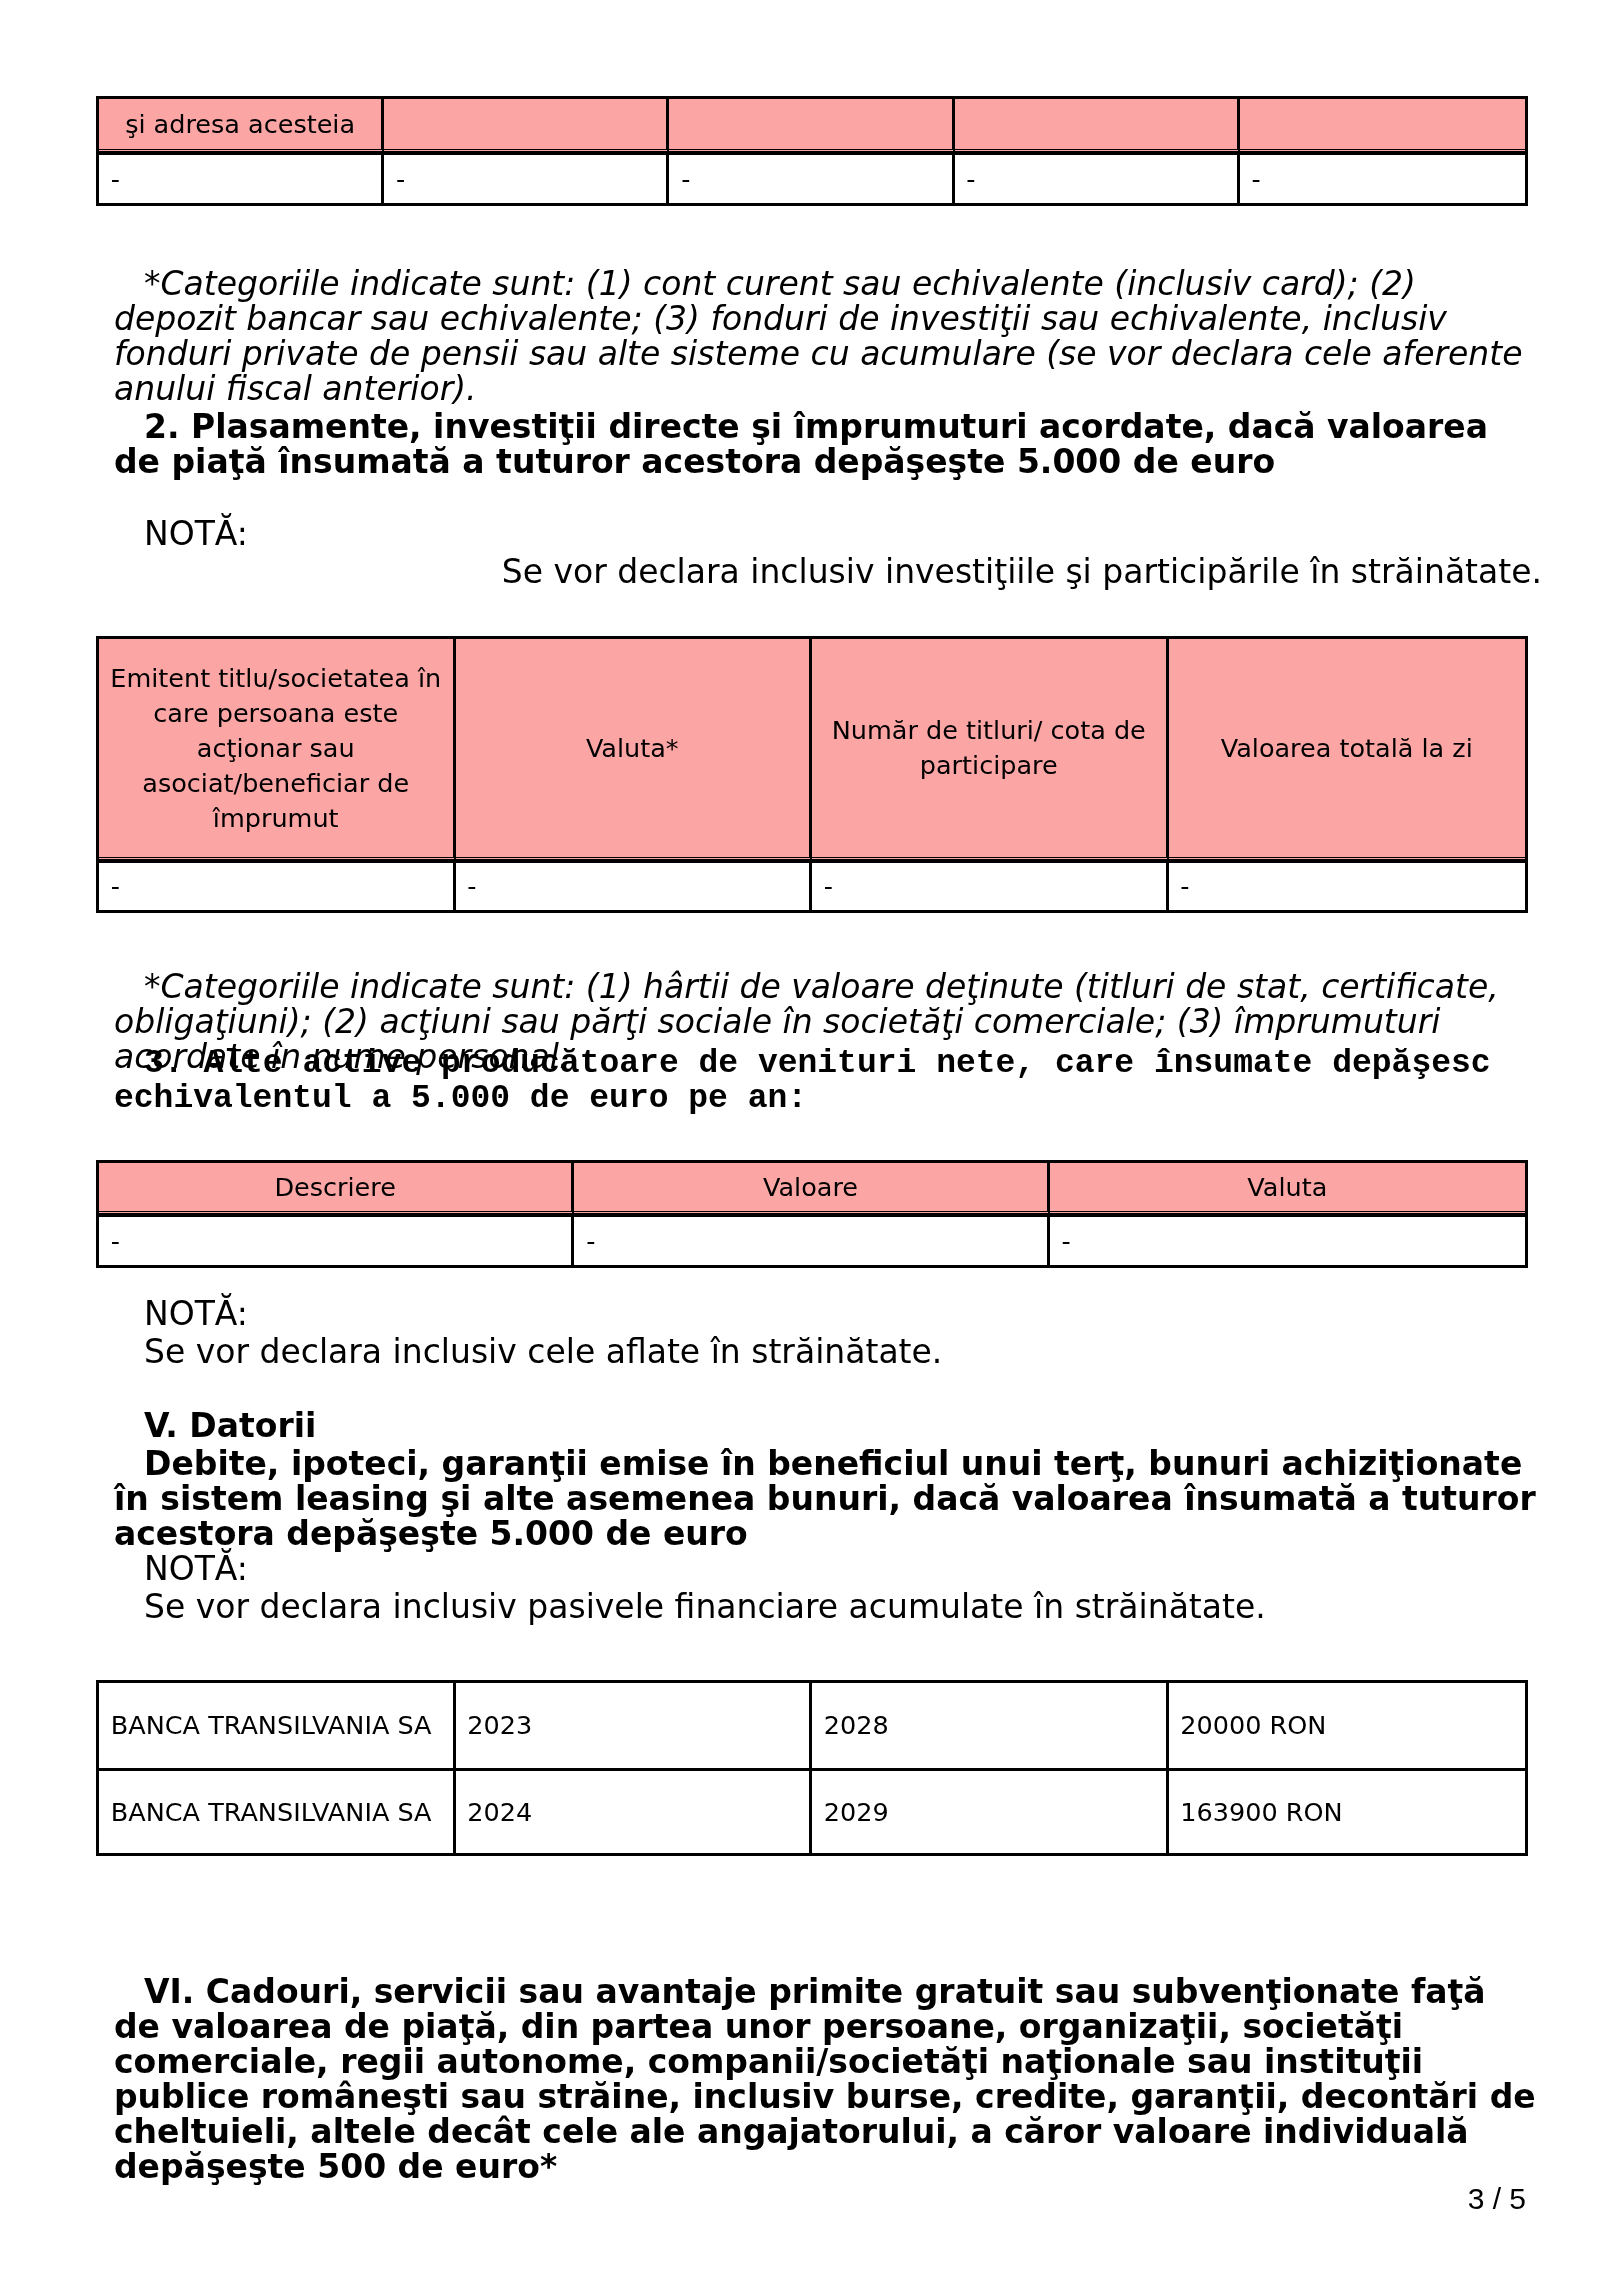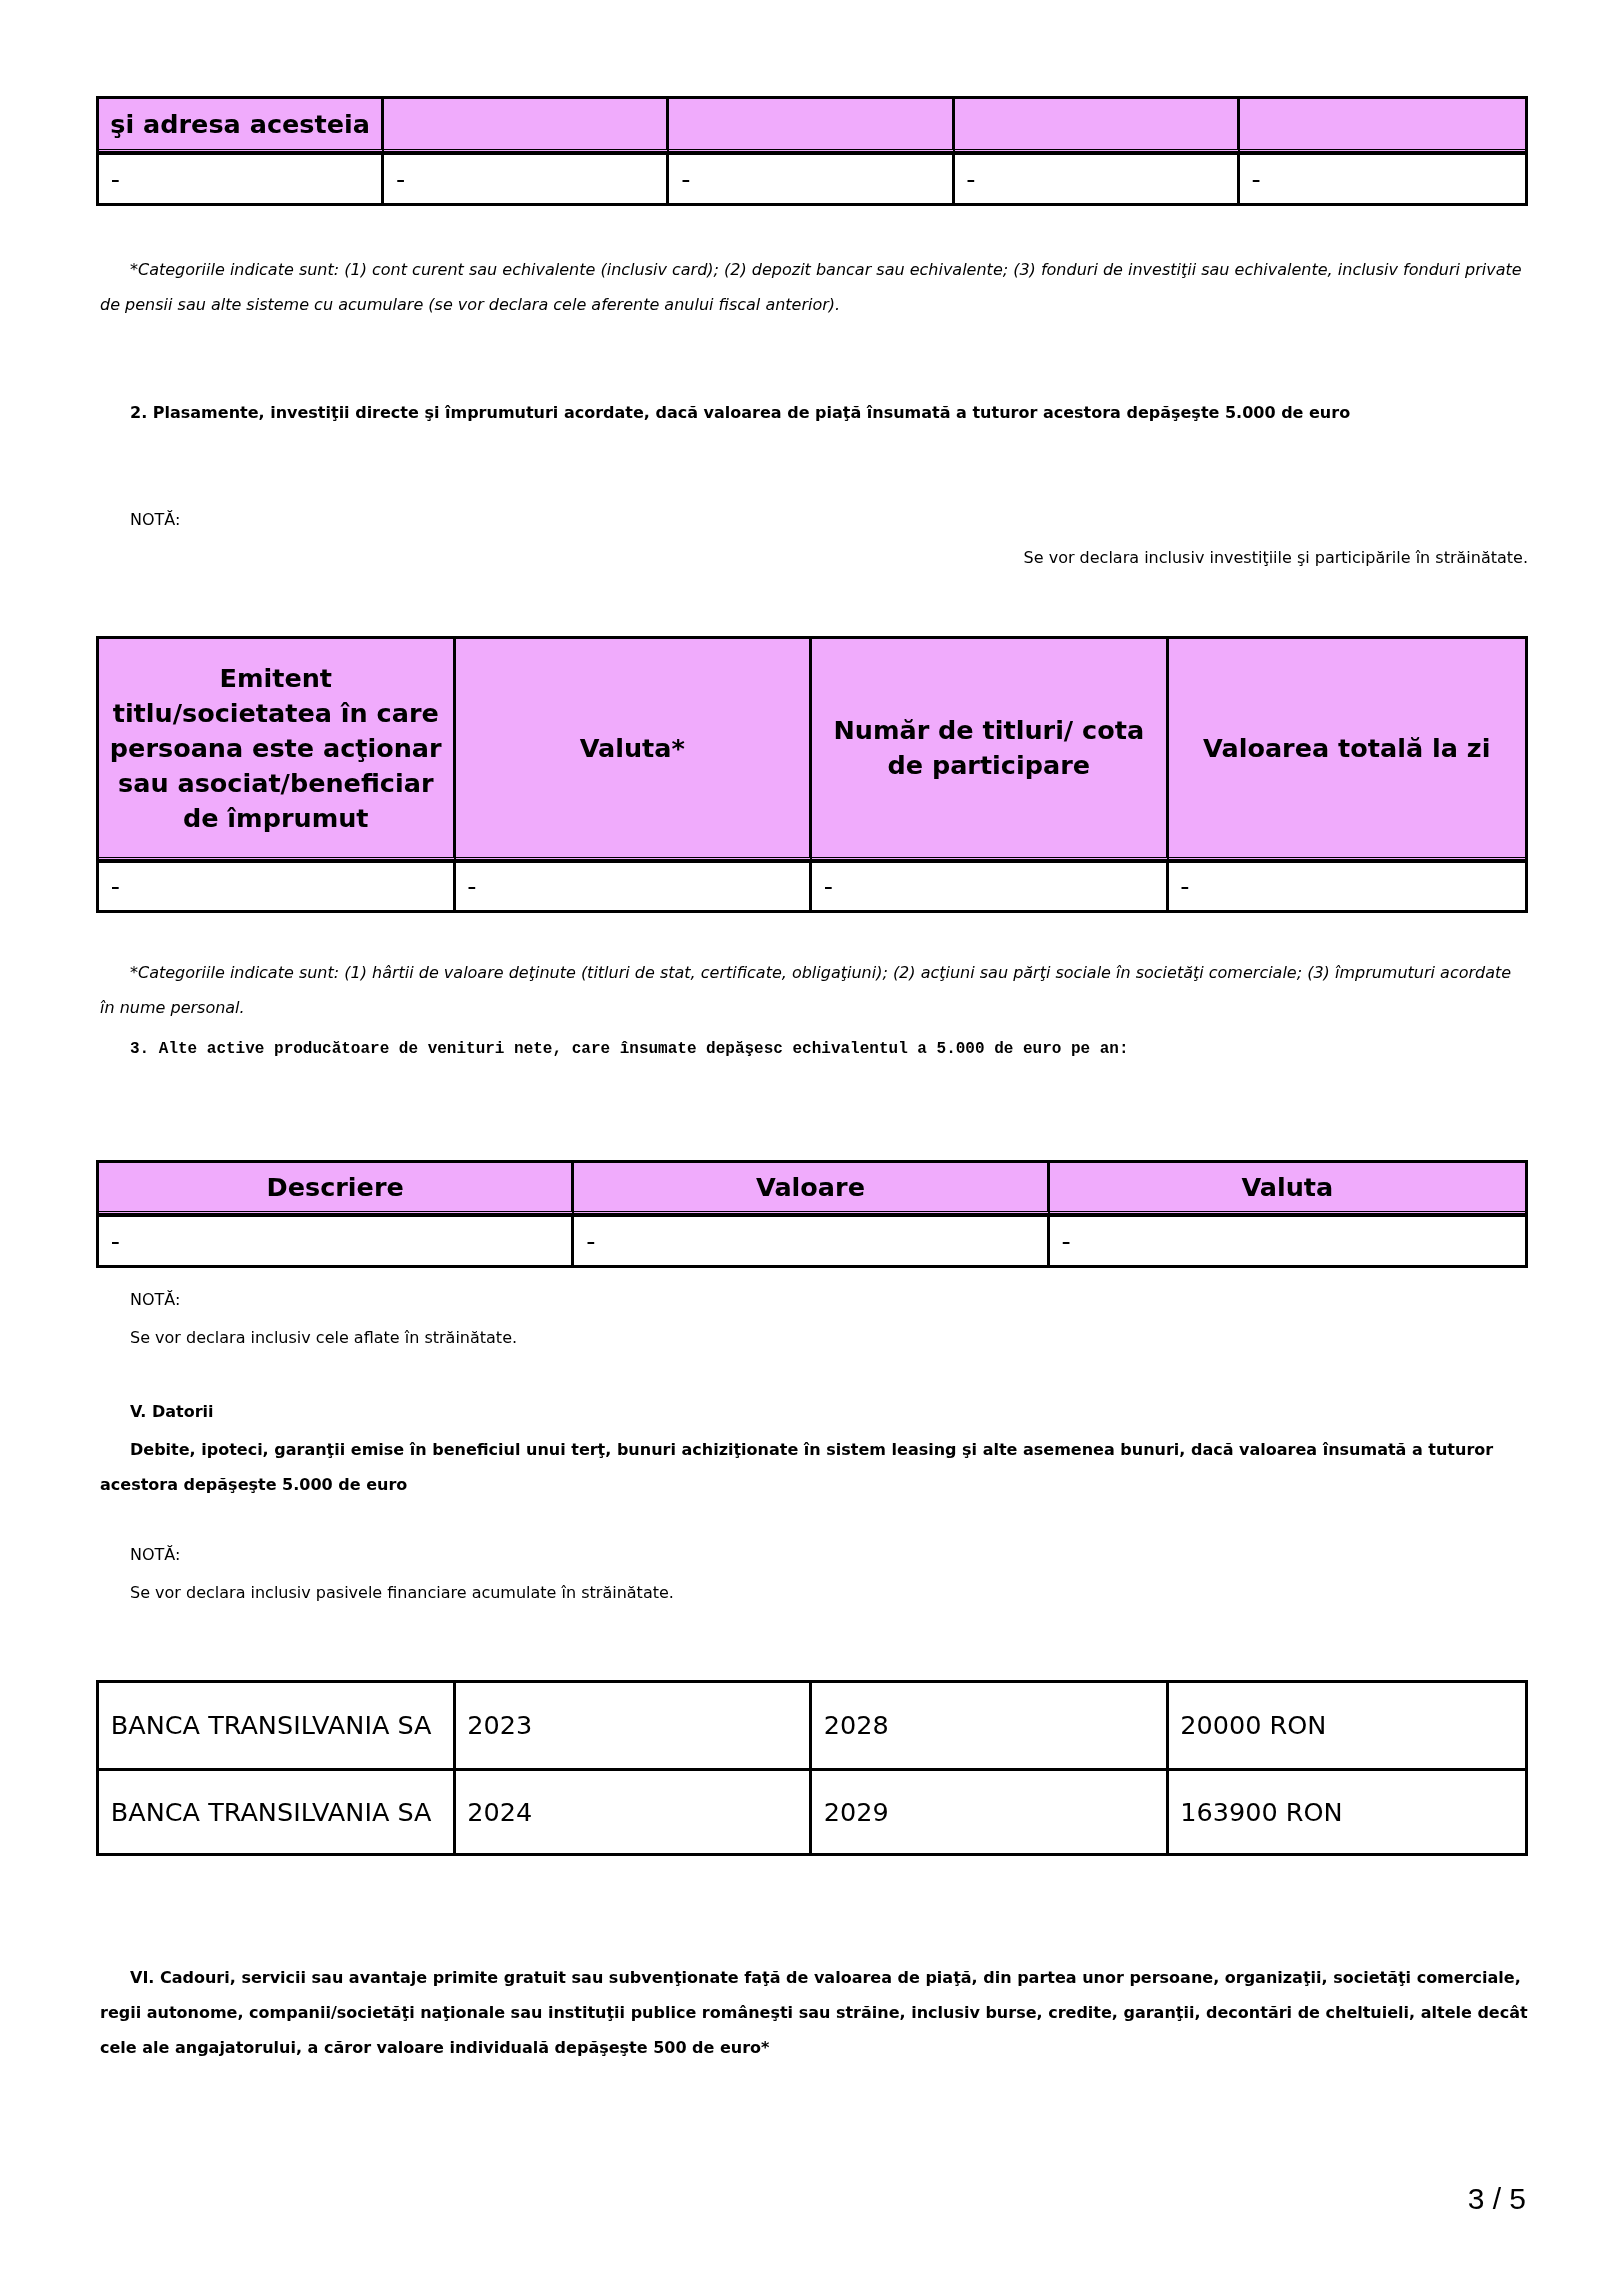--- a/index.html
+++ b/index.html
@@ -1,28 +1,28 @@
 <!DOCTYPE html>
 <html style="font-size:10.5px"><head>
 <meta charset="utf-8">
 <style>
   html, body { margin:0; padding:0; background:#ffffff; }
   body { width:1622px; height:2295px; position:relative; overflow:hidden;
          font-family:"DejaVu Sans", "Liberation Sans", sans-serif; color:#000; }
   .page { position:absolute; left:98px; top:0; width:1428px; }
   .abs { position:absolute; left:0; width:1428px; }
-  .p { font-size:16px; line-height:35px; margin:2px; }
+  .p { font-size:33px; line-height:35px; margin:16px; }
   .indent { text-indent:30px; }
   .bold { font-weight:bold; }
   .ital { font-style:italic; }
   table.t { position:absolute; left:-2px; width:1432px; border-collapse:separate; border-spacing:0;
             border:3.9px solid #000; table-layout:fixed; }
   table.t th, table.t td { border-right:3.3px solid #000; font-size:25.5px; line-height:35px; }
   table.t th:last-child, table.t td:last-child { border-right:none; }
-  table.t th { background:#f0abfc; font-weight:bold; text-align:center; padding:2.6px 6.5px;
+  table.t th { background:#fca5a5; font-weight:normal; text-align:center; padding:2.6px 6.5px;
                border-bottom:3.9px double #000; }
   table.t td { text-align:left; padding:3.9px 11.8px; vertical-align:middle; }
   table.t tr.body-row td { border-top:3.3px solid #000; }
   table.t tr.body-row:first-of-type td { border-top:none; }
   .pagenum { position:absolute; right:96px; top:2182px; font-family:"Liberation Sans", sans-serif;
              font-size:30px; }
 </style>
 </head>
 <body>
 

